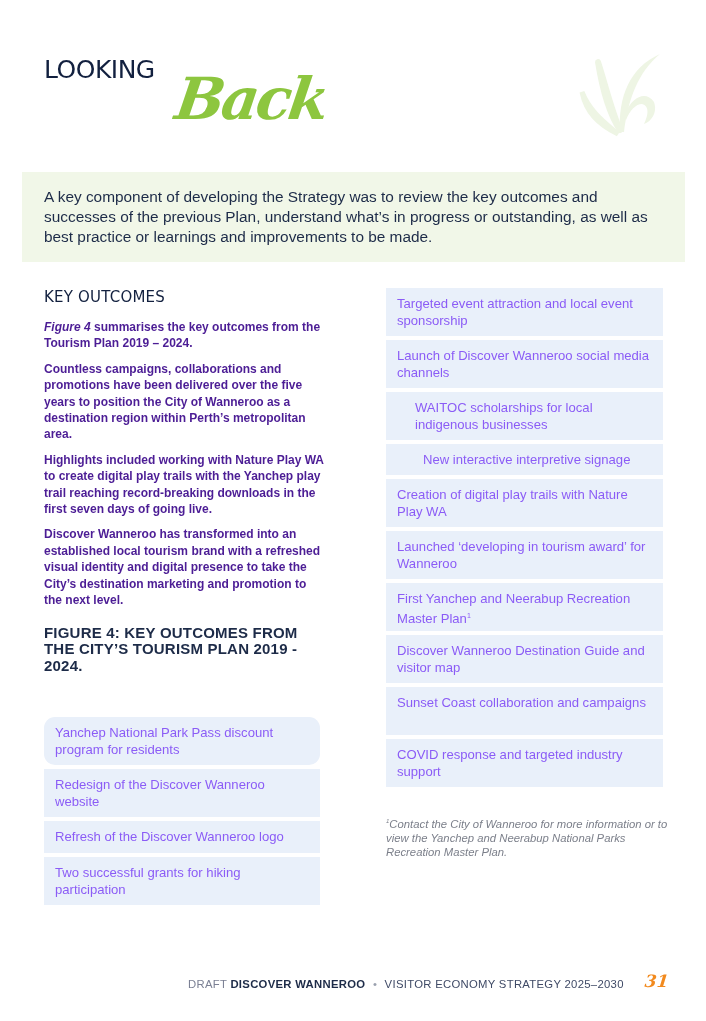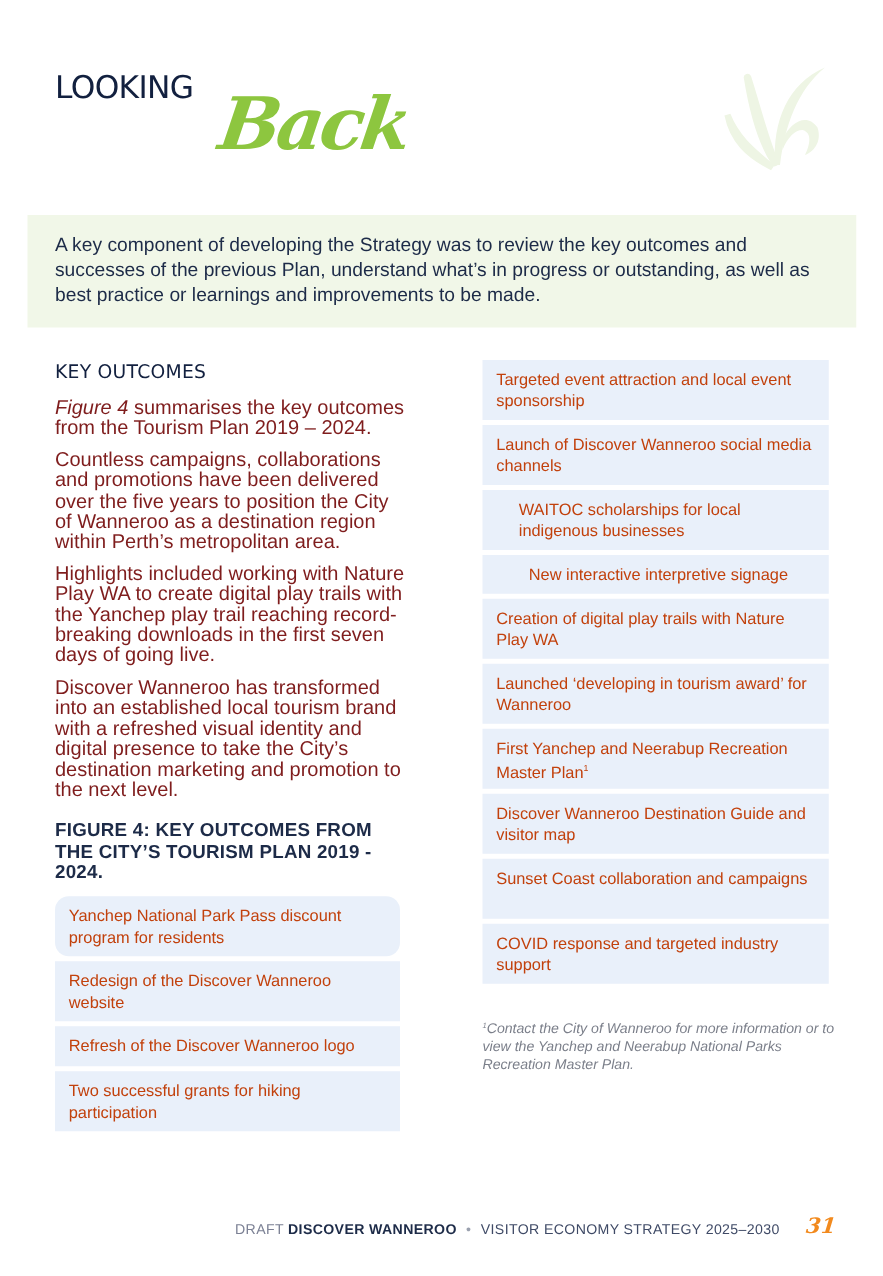--- a/index.html
+++ b/index.html
@@ -26,31 +26,31 @@
   .callout p {
     position: absolute; left: 22px; top: 15px; width: 620px;
     font-size: 15.4px; line-height: 20px; color: #1d2b48;
   }
 
   .col-left { position: absolute; left: 44px; top: 288px; width: 280px; }
   .h-key {
     font-family: "DejaVu Sans", sans-serif; font-weight: 500;
     font-size: 15px; color: #12203f; letter-spacing: 0.2px; margin-bottom: 13px;
   }
-  .para { font-size: 16px; line-height: 16.4px; color: #7f1d1d; margin-bottom: 9px; }
+  .para { font-size: 12px; line-height: 16.4px; color: #4c1d95; margin-bottom: 9px; font-weight: bold; }
   .para em { font-style: italic; }
   .fig-caption {
     margin-top: 16px; font-weight: bold; font-size: 15px; line-height: 16.5px;
     color: #1d2b48; letter-spacing: 0.2px; width: 270px;
   }
 
   .box {
     position: absolute; background: #e9f0fa;
     padding: 8px 11px 0 11px;
-    font-size: 13.1px; line-height: 16.8px; color: #c2410c;
+    font-size: 13.1px; line-height: 16.8px; color: #8b5cf6;
   }
   .box sup { font-size: 7px; vertical-align: super; }
   .box-l { left: 44px; width: 276px; }
   .box-r { left: 386px; width: 277px; }
 
   .footnote {
     position: absolute; left: 386px; top: 814px; width: 285px;
     font-size: 11.3px; line-height: 14px; color: #7b7f8a; font-style: italic;
   }
   .footnote sup { font-size: 6px; vertical-align: super; }

